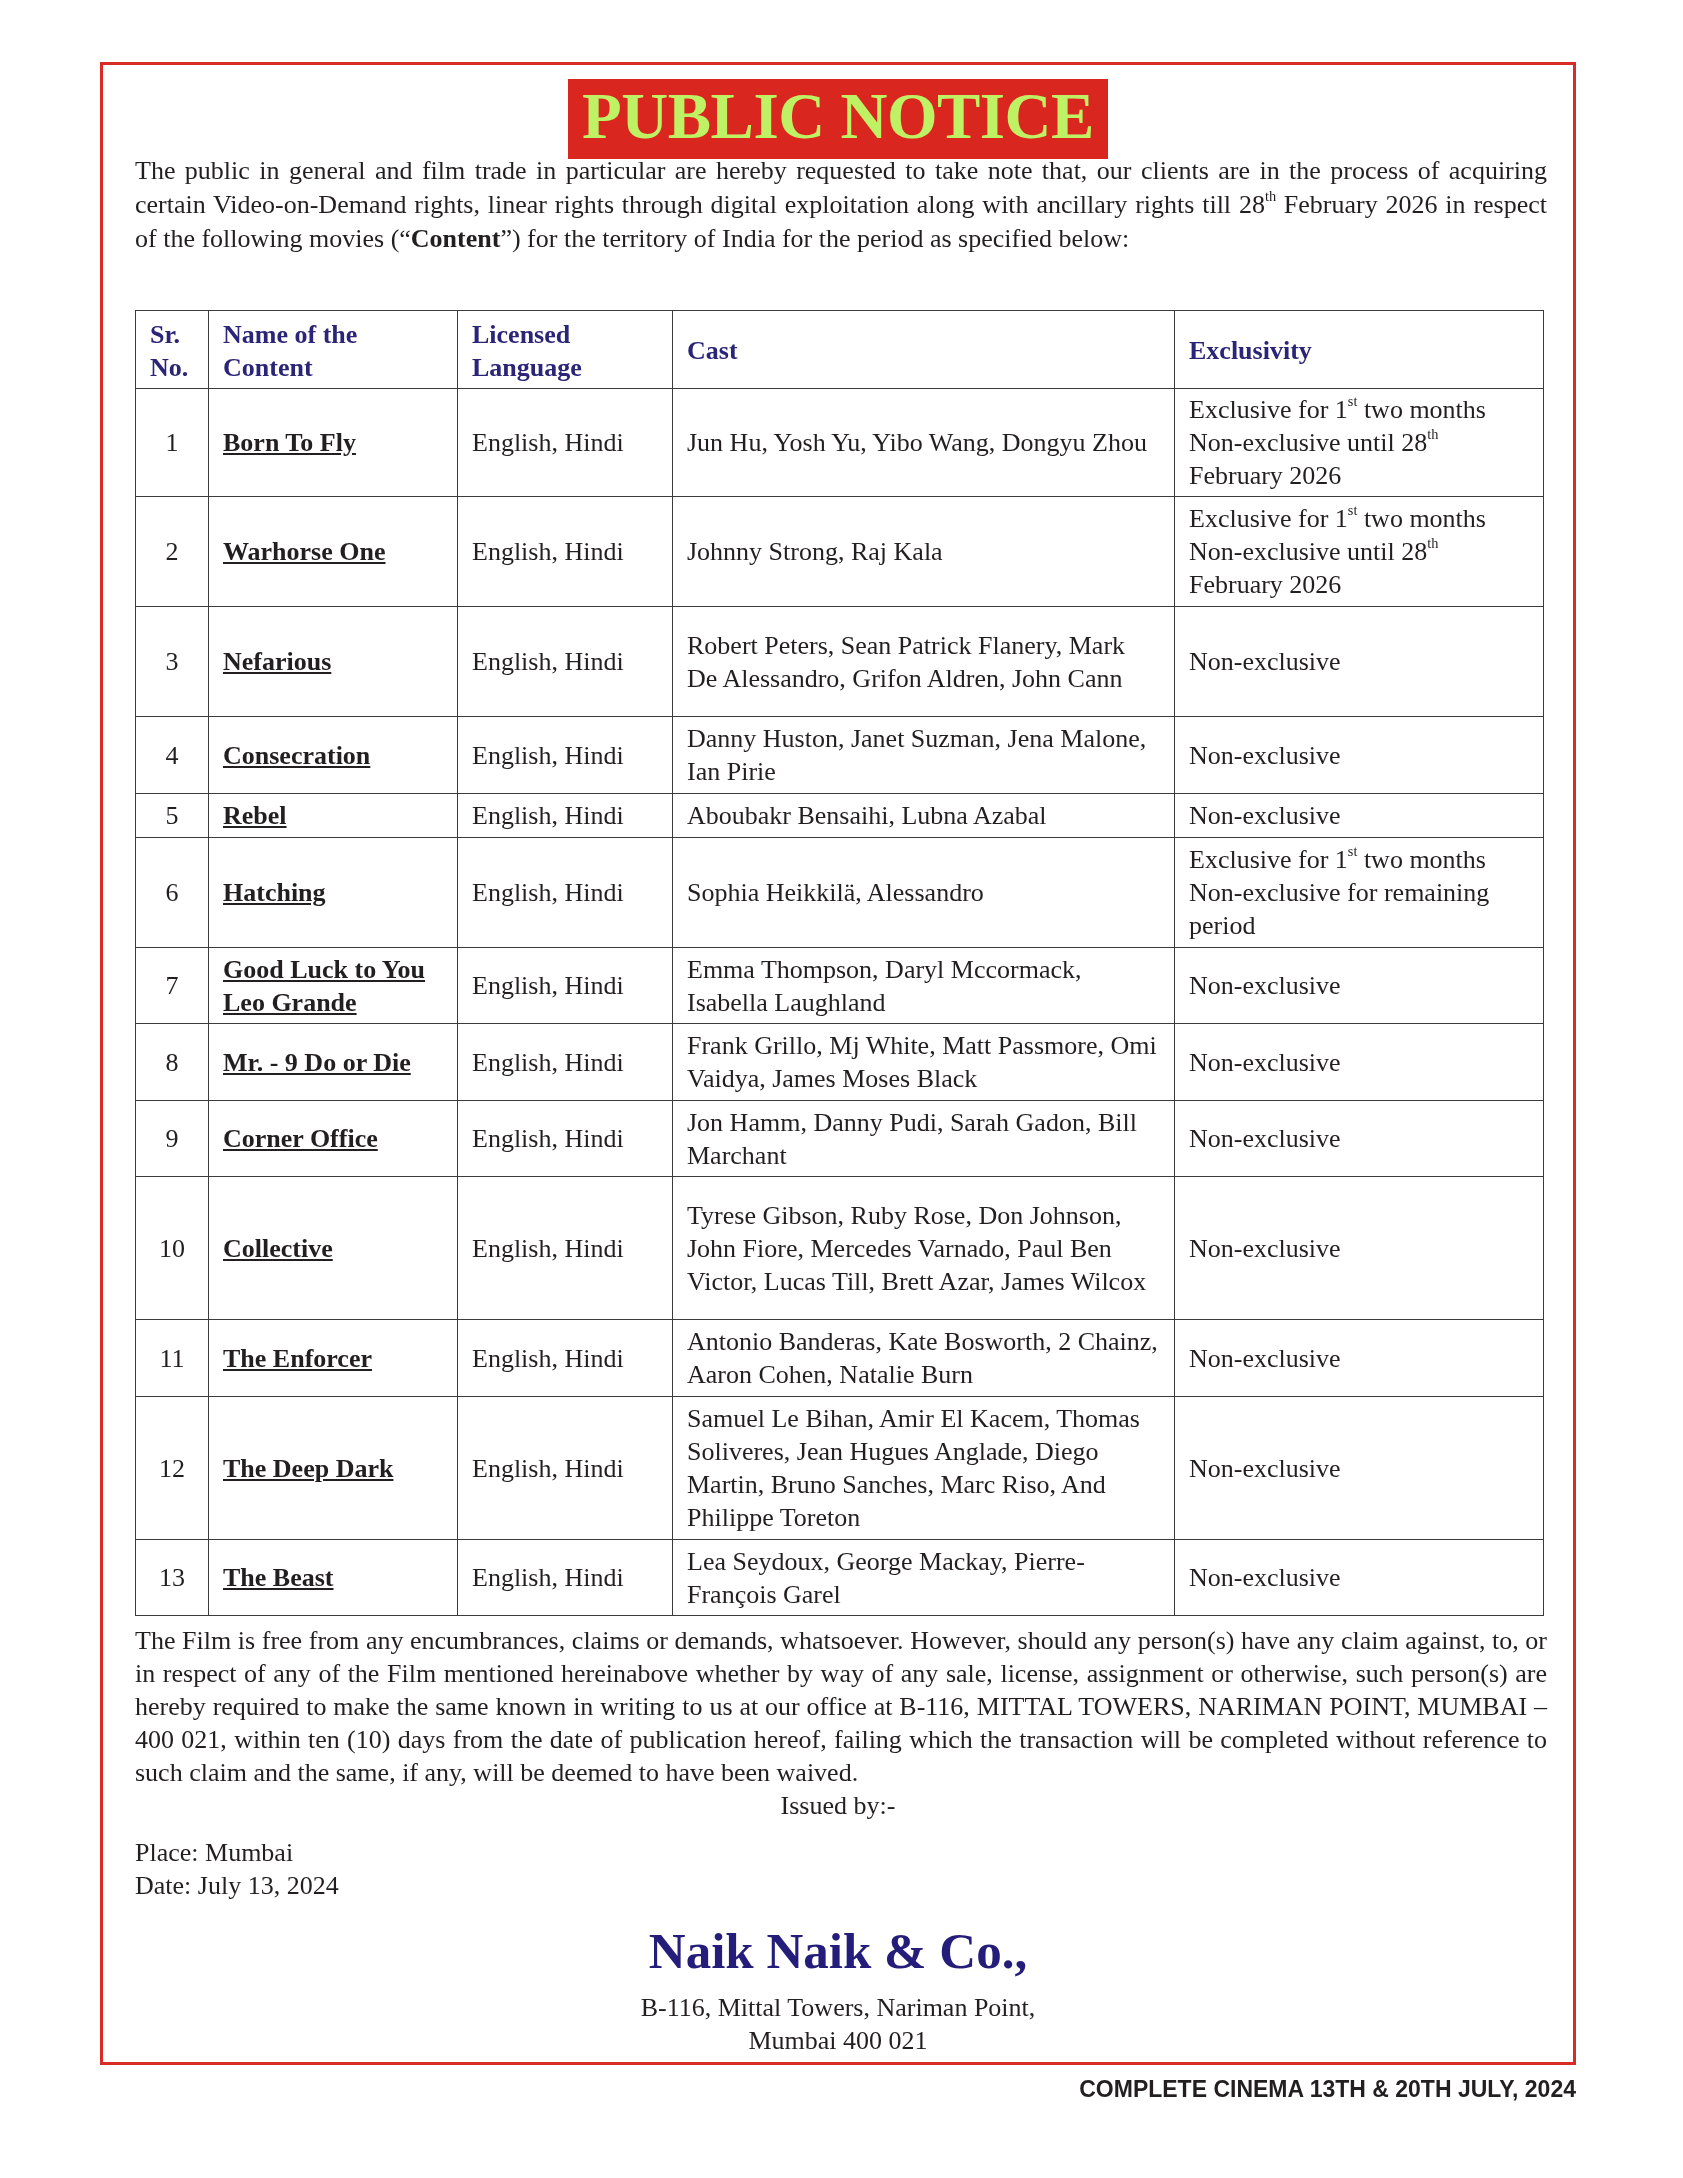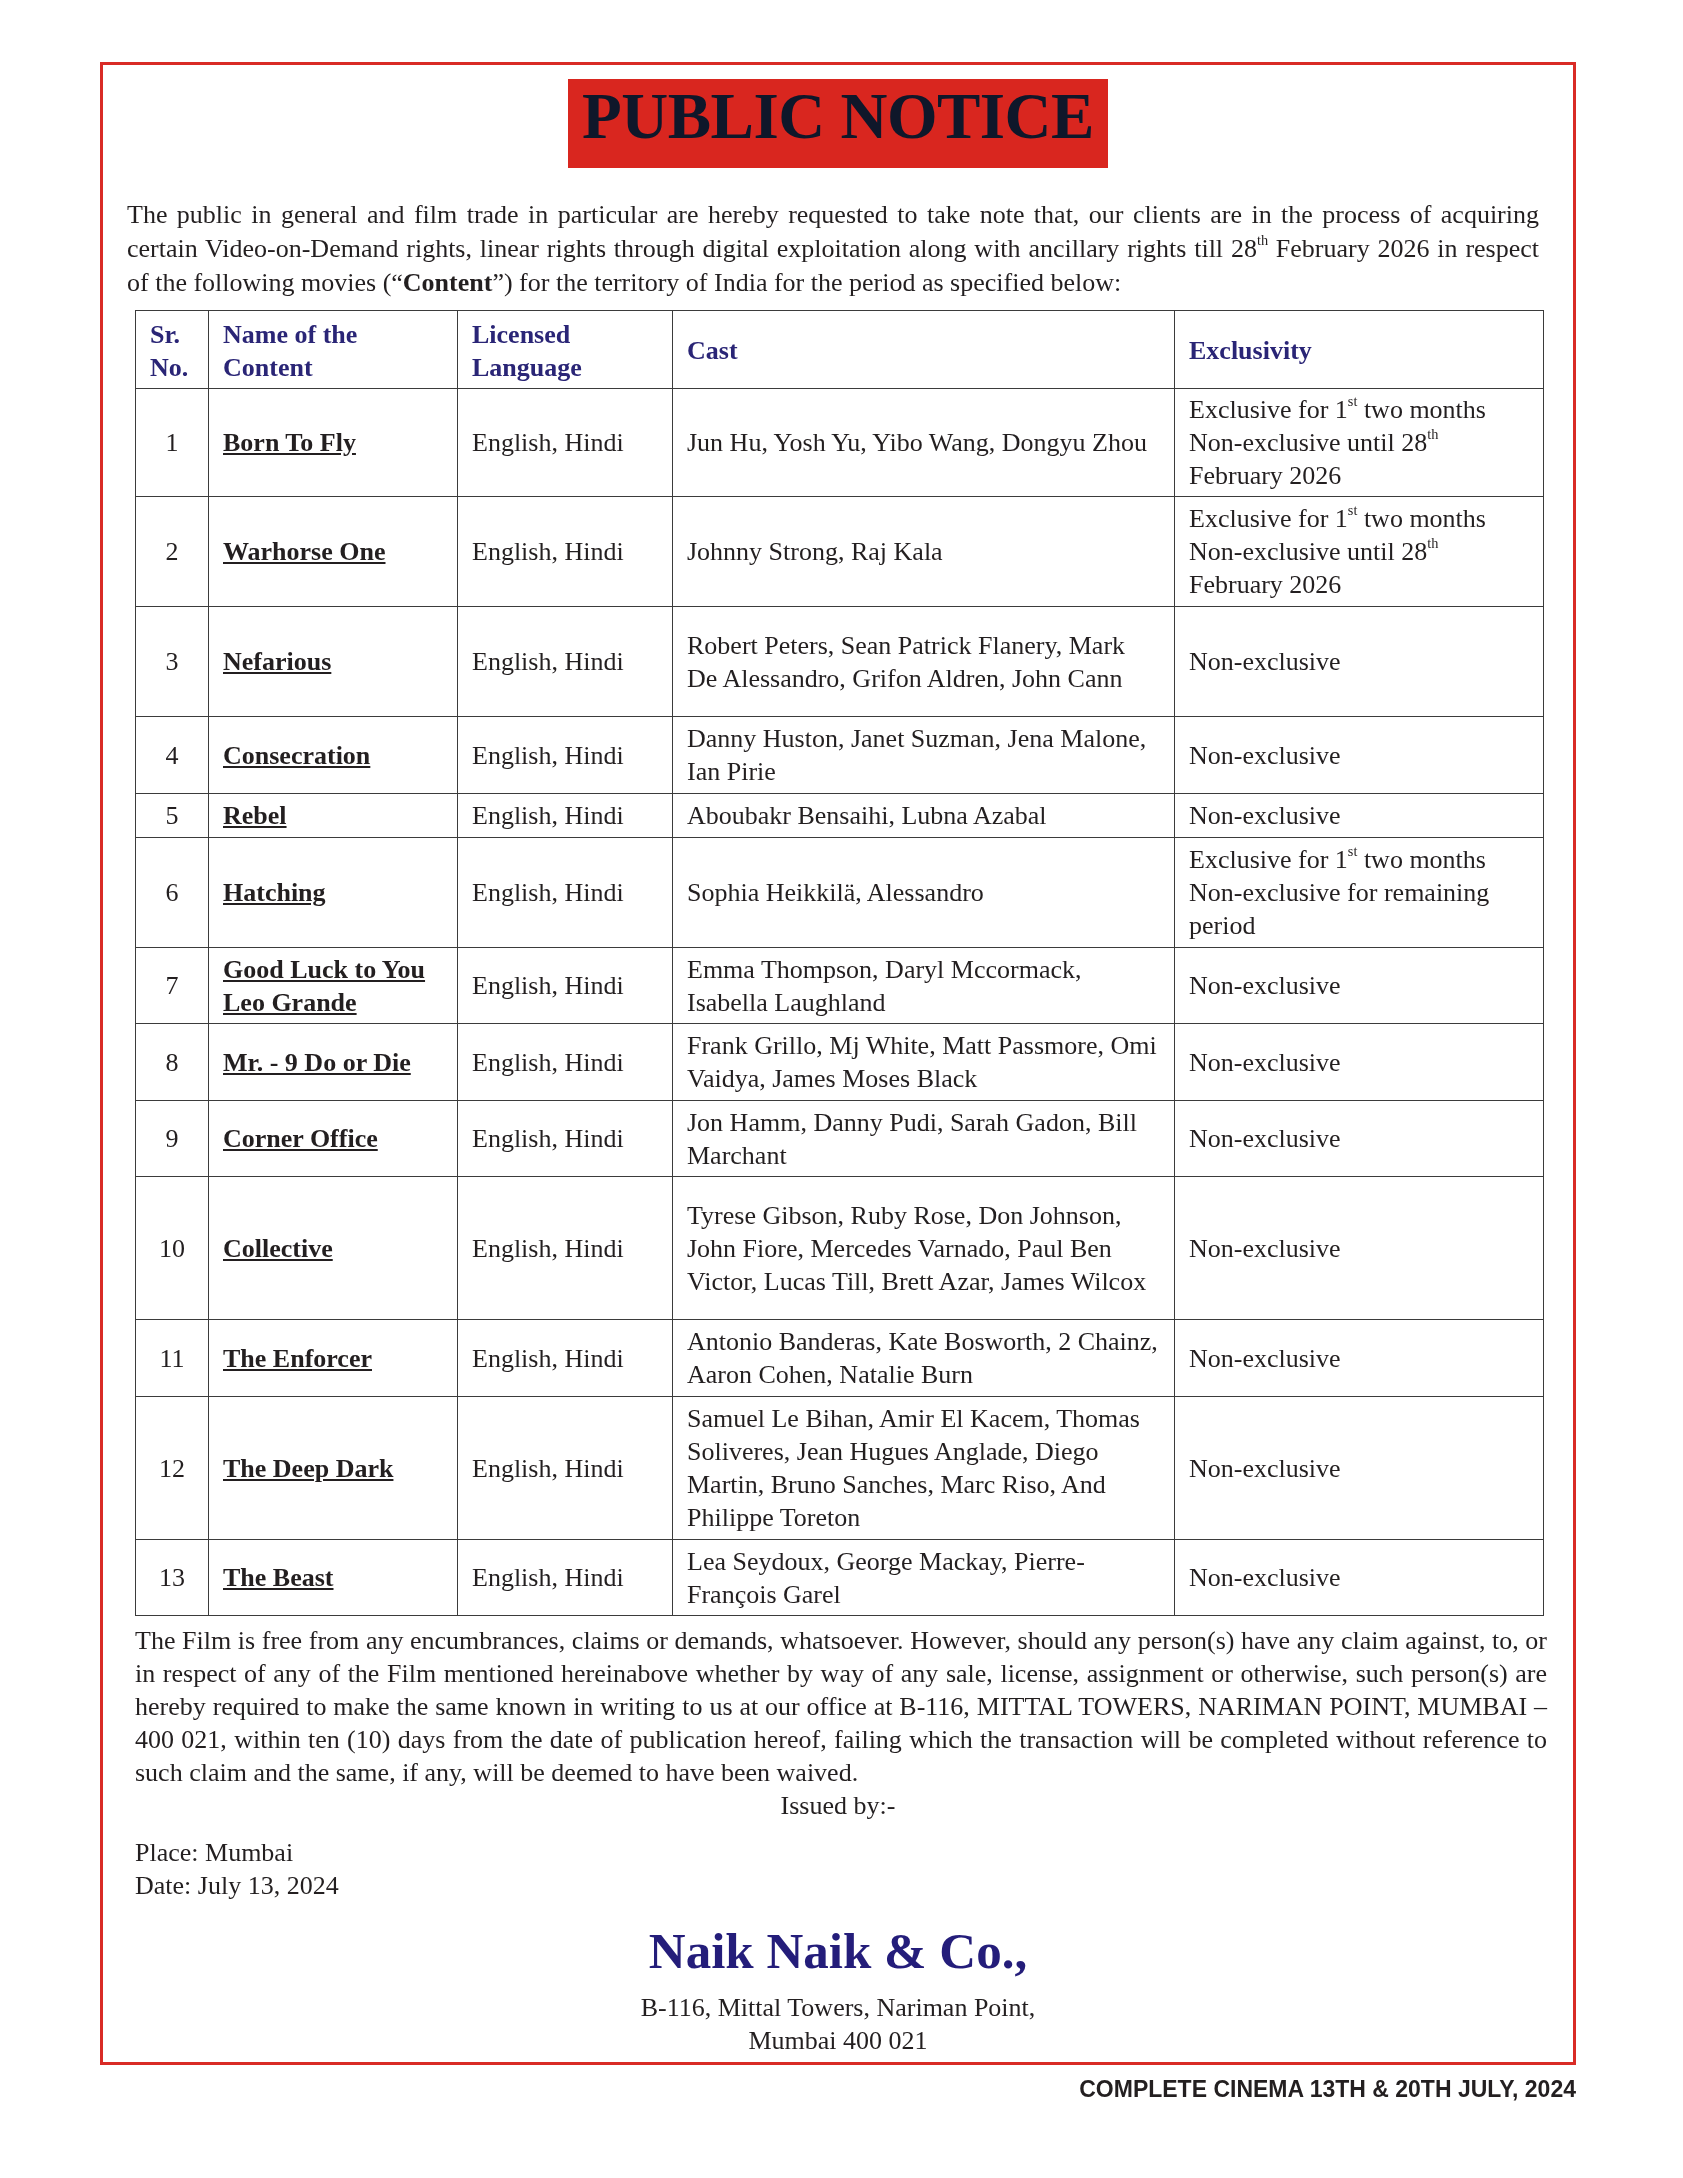--- a/index.html
+++ b/index.html
@@ -7,28 +7,28 @@
     width: 1683px; height: 2178px; position: relative; overflow: hidden;
     font-family: "Liberation Serif", "DejaVu Serif", serif;
     color: #231f20;
   }
   .frame {
     position: absolute; left: 100px; top: 62px; width: 1470px; height: 1997px;
     border: 3px solid #d92b26;
   }
   .title-wrap { position: absolute; left: 0; right: 0; top: 14px; text-align: center; }
   .title {
-    display: inline-block; background: #d9261f; color: #0f172a;
+    display: inline-block; background: #d9261f; color: #bef264;
     font-family: "Liberation Serif", serif; font-weight: bold;
-    font-size: 65px; line-height: 69px; padding: 3px 14px 17px 14px;
+    font-size: 65px; line-height: 69px; padding: 3px 14px 8px 14px;
     letter-spacing: -0.5px;
   }
   .intro {
-    position: absolute; left: 24px; width: 1412px; top: 89px;
-    font-size: 26px; line-height: 34px; text-align: justify; margin-top: 44px;
+    position: absolute; left: 32px; width: 1412px; top: 89px;
+    font-size: 26px; line-height: 34px; text-align: justify;
   }
   sup { font-size: 0.55em; line-height: 0; position: relative; top: -0.15em; vertical-align: super; }
   table.content-table {
     position: absolute; left: 32px; top: 245px; width: 1409px;
     border-collapse: collapse; table-layout: fixed;
     font-size: 26px; line-height: 33px;
   }
   table.content-table th, table.content-table td {
     border: 1.6px solid #3b3b3b; padding: 0 14px; vertical-align: middle; text-align: left;
   }

